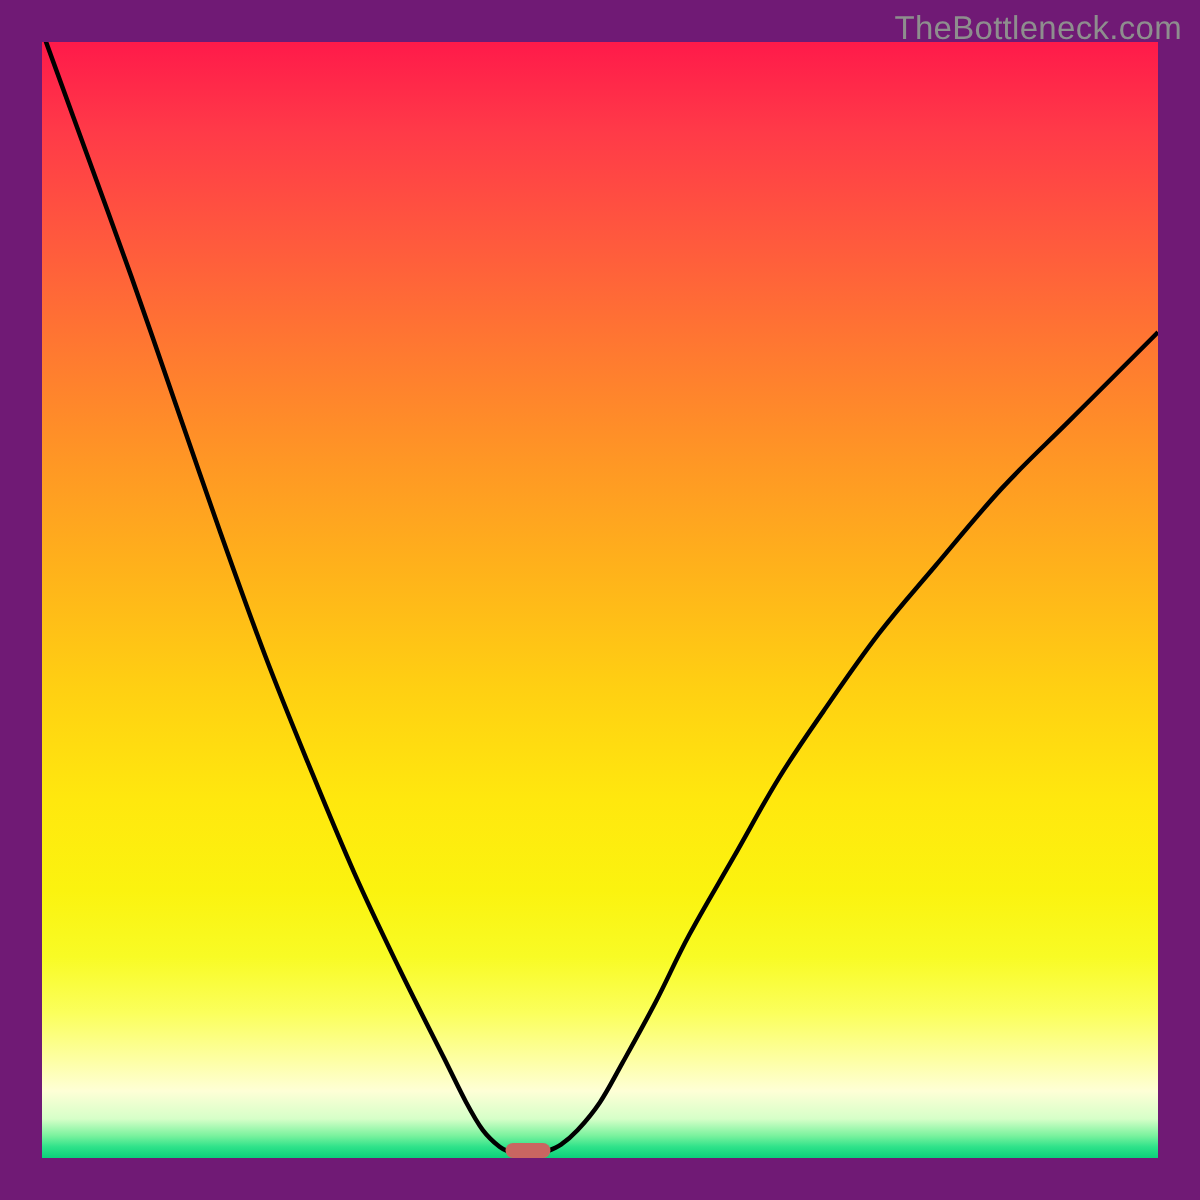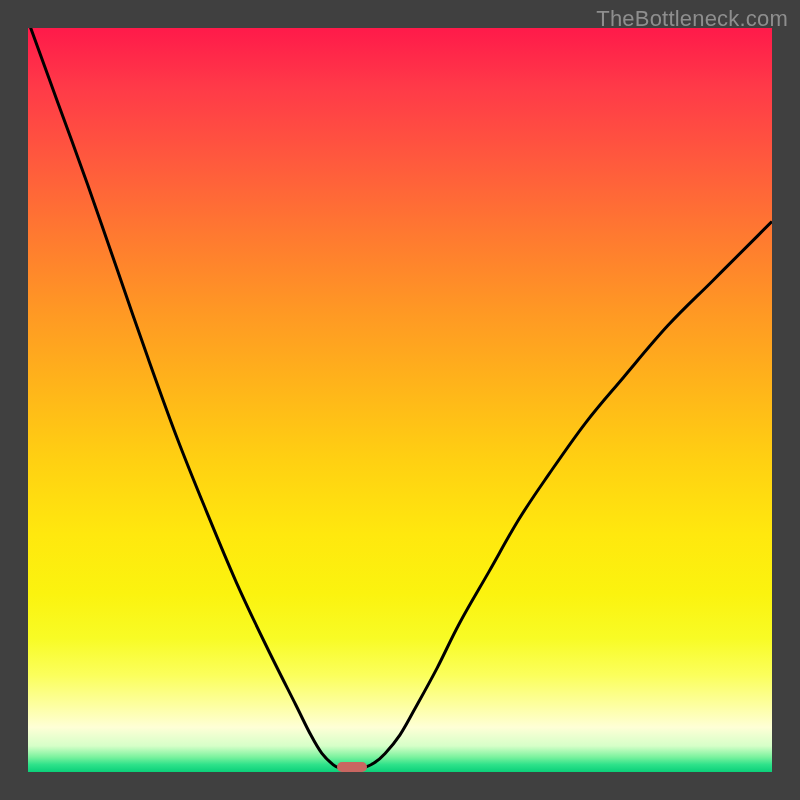--- a/index.html
+++ b/index.html
@@ -10,21 +10,21 @@
     background: #000;
     overflow: hidden;
     font-family: Arial, Helvetica, sans-serif;
   }
   .frame {
     position: absolute;
     top: 0;
     left: 0;
     width: 800px;
     height: 800px;
-    background: #404040;
+    background: #701a75;
   }
   .plot-area {
     position: absolute;
     left: 28px;
     top: 28px;
     width: 744px;
     height: 744px;
     overflow: hidden;
   }
   .gradient {

